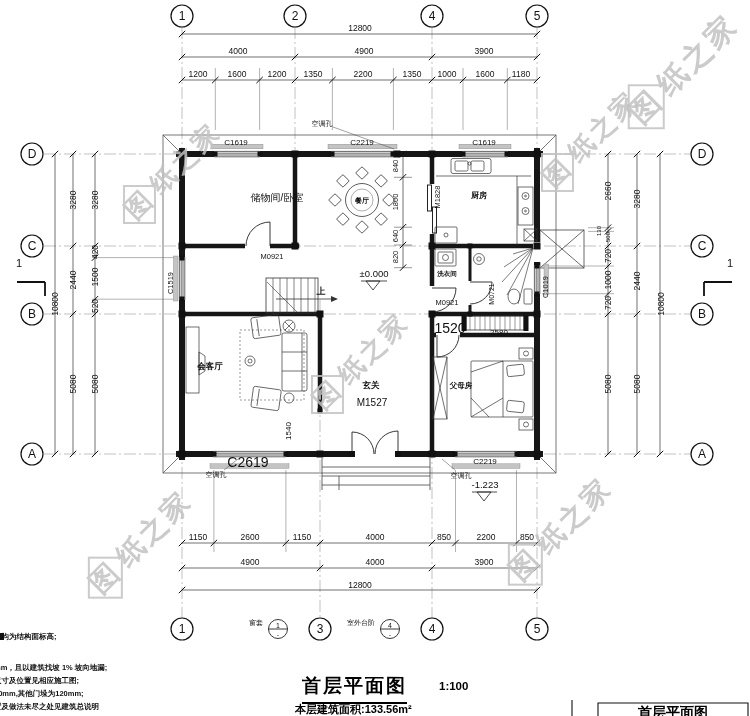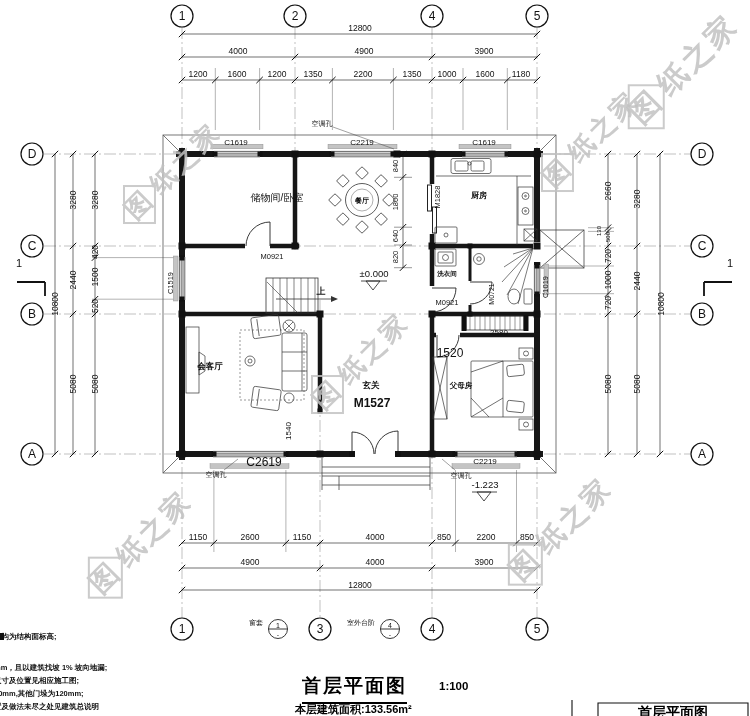--- a/index.html
+++ b/index.html
@@ -419,28 +419,28 @@
     <div class="lbl" style="left: 272px; top: 257px; font-size: 7.5px; font-weight: 500; transform: translate(-50%, -50%) rotate(0deg);">M0921</div>
     <div class="lbl" style="left: 236px; top: 198px; font-size: 10px; font-weight: 400; transform: translate(-50%, -50%) rotate(0deg); margin-left: 41px;">储物间/卧室</div>
     <div class="lbl" style="left: 362px; top: 200px; font-size: 7px; font-weight: 700; transform: translate(-50%, -50%) rotate(0deg);">餐厅</div>
     <div class="lbl" style="left: 479px; top: 196px; font-size: 8px; font-weight: 700; transform: translate(-50%, -50%) rotate(0deg);">厨房</div>
     <div class="lbl" style="left: 447px; top: 274px; font-size: 6.5px; font-weight: 700; transform: translate(-50%, -50%) rotate(0deg);">洗衣间</div>
     <div class="lbl" style="left: 447px; top: 303px; font-size: 7.5px; font-weight: 500; transform: translate(-50%, -50%) rotate(0deg);">M0921</div>
     <div class="lbl" style="left: 491px; top: 294px; font-size: 7px; font-weight: 500; transform: translate(-50%, -50%) rotate(-90deg);">M0721</div>
     <div class="lbl" style="left: 546px; top: 287px; font-size: 7.5px; font-weight: 500; transform: translate(-50%, -50%) rotate(-90deg);">C1019</div>
     <div class="lbl" style="left: 374px; top: 274px; font-size: 9.5px; font-weight: 500; transform: translate(-50%, -50%) rotate(0deg);">±0.000</div>
     <div class="lbl" style="left: 321px; top: 291px; font-size: 9px; font-weight: 700; transform: translate(-50%, -50%) rotate(0deg);">上</div>
-    <div class="lbl" style="left: 450px; top: 328px; font-size: 12px; font-weight: 500; transform: translate(-50%, -50%) rotate(0deg); margin-top: 25px;">1520</div>
+    <div class="lbl" style="left: 450px; top: 328px; font-size: 14px; font-weight: 500; transform: translate(-50%, -50%) rotate(0deg);">1520</div>
     <div class="lbl" style="left: 499px; top: 333px; font-size: 8px; font-weight: 500; transform: translate(-50%, -50%) rotate(0deg);">2580</div>
     <div class="lbl" style="left: 210px; top: 366px; font-size: 8.5px; font-weight: 700; transform: translate(-50%, -50%) rotate(0deg);">会客厅</div>
     <div class="lbl" style="left: 371px; top: 385px; font-size: 8.5px; font-weight: 700; transform: translate(-50%, -50%) rotate(0deg);">玄关</div>
-    <div class="lbl" style="left: 372px; top: 403px; font-size: 12px; font-weight: 700; transform: translate(-50%, -50%) rotate(0deg);">M1527</div>
+    <div class="lbl" style="left: 372px; top: 403px; font-size: 10px; font-weight: 400; transform: translate(-50%, -50%) rotate(0deg);">M1527</div>
     <div class="lbl" style="left: 289px; top: 431px; font-size: 8px; font-weight: 500; transform: translate(-50%, -50%) rotate(-90deg);">1540</div>
     <div class="lbl" style="left: 461px; top: 386px; font-size: 7.5px; font-weight: 700; transform: translate(-50%, -50%) rotate(0deg); font-family: Liberation Serif, serif;">父母房</div>
-    <div class="lbl" style="left: 264px; top: 462px; font-size: 12px; font-weight: 500; transform: translate(-50%, -50%) rotate(0deg);">C2619</div>
+    <div class="lbl" style="left: 248px; top: 462px; font-size: 14px; font-weight: 500; transform: translate(-50%, -50%) rotate(0deg);">C2619</div>
     <div class="lbl" style="left: 216px; top: 474px; font-size: 7px; font-weight: 500; transform: translate(-50%, -50%) rotate(0deg);">空调孔</div>
     <div class="lbl" style="left: 485px; top: 462px; font-size: 8px; font-weight: 500; transform: translate(-50%, -50%) rotate(0deg);">C2219</div>
     <div class="lbl" style="left: 461px; top: 475px; font-size: 7px; font-weight: 500; transform: translate(-50%, -50%) rotate(0deg);">空调孔</div>
     <div class="lbl" style="left: 485px; top: 485px; font-size: 9.5px; font-weight: 500; transform: translate(-50%, -50%) rotate(0deg);">-1.223</div>
     <div class="lbl" style="left: -6px; top: 637px; font-size: 7.5px; font-weight: 600; transform: translate(0px, -50%) rotate(0deg);">高均为结构面标高;</div>
     <div class="lbl" style="left: -6px; top: 668px; font-size: 7.5px; font-weight: 600; transform: translate(0px, -50%) rotate(0deg);">mm，且以建筑找坡 1% 坡向地漏;</div>
     <div class="lbl" style="left: -6px; top: 681px; font-size: 7.5px; font-weight: 600; transform: translate(0px, -50%) rotate(0deg);">尺寸及位置见相应施工图;</div>
     <div class="lbl" style="left: -6px; top: 694px; font-size: 7.5px; font-weight: 600; transform: translate(0px, -50%) rotate(0deg);">60mm,其他门垛为120mm;</div>
     <div class="lbl" style="left: -6px; top: 707px; font-size: 7.5px; font-weight: 600; transform: translate(0px, -50%) rotate(0deg);">置及做法未尽之处见建筑总说明</div>
     <div class="wm" style="left: 172px; top: 172px; font-size: 26px;"><span class="wmb"><i>图</i></span><span>纸之家</span></div>

